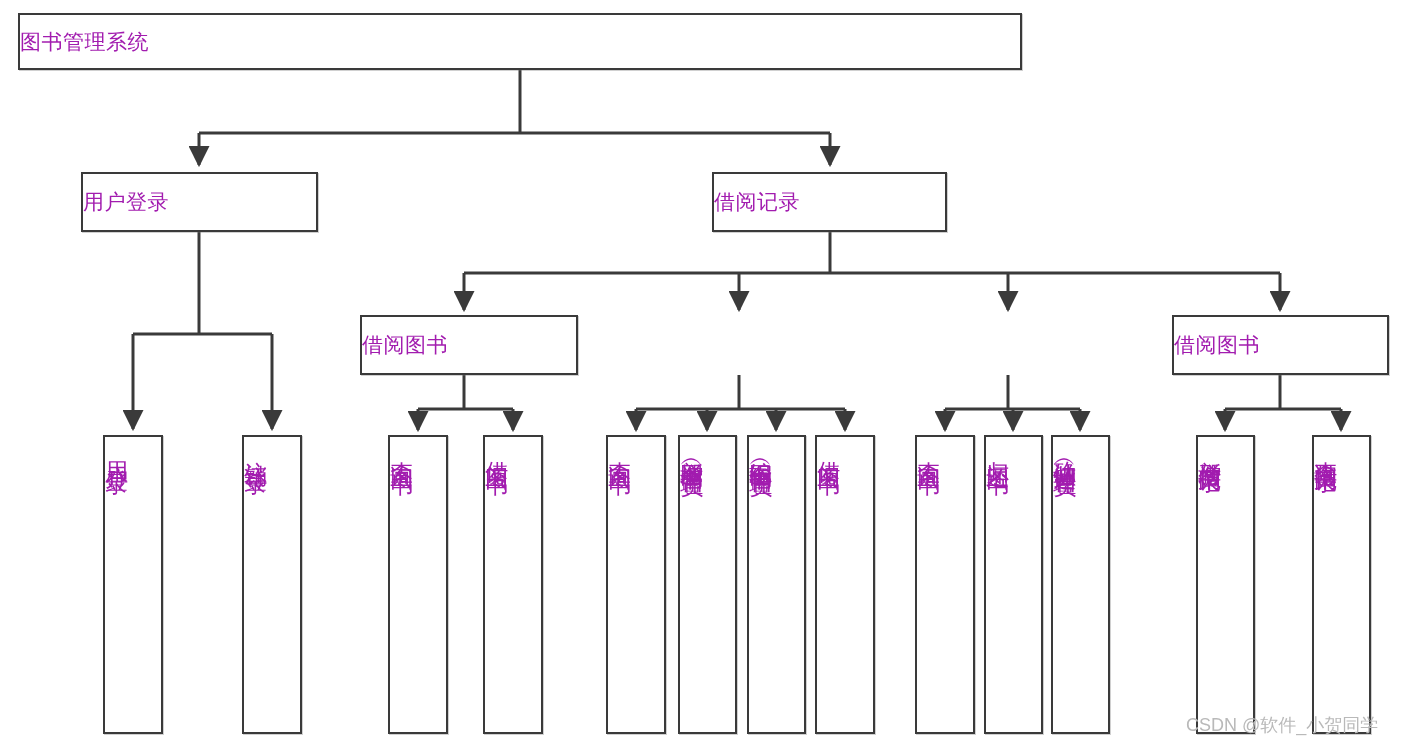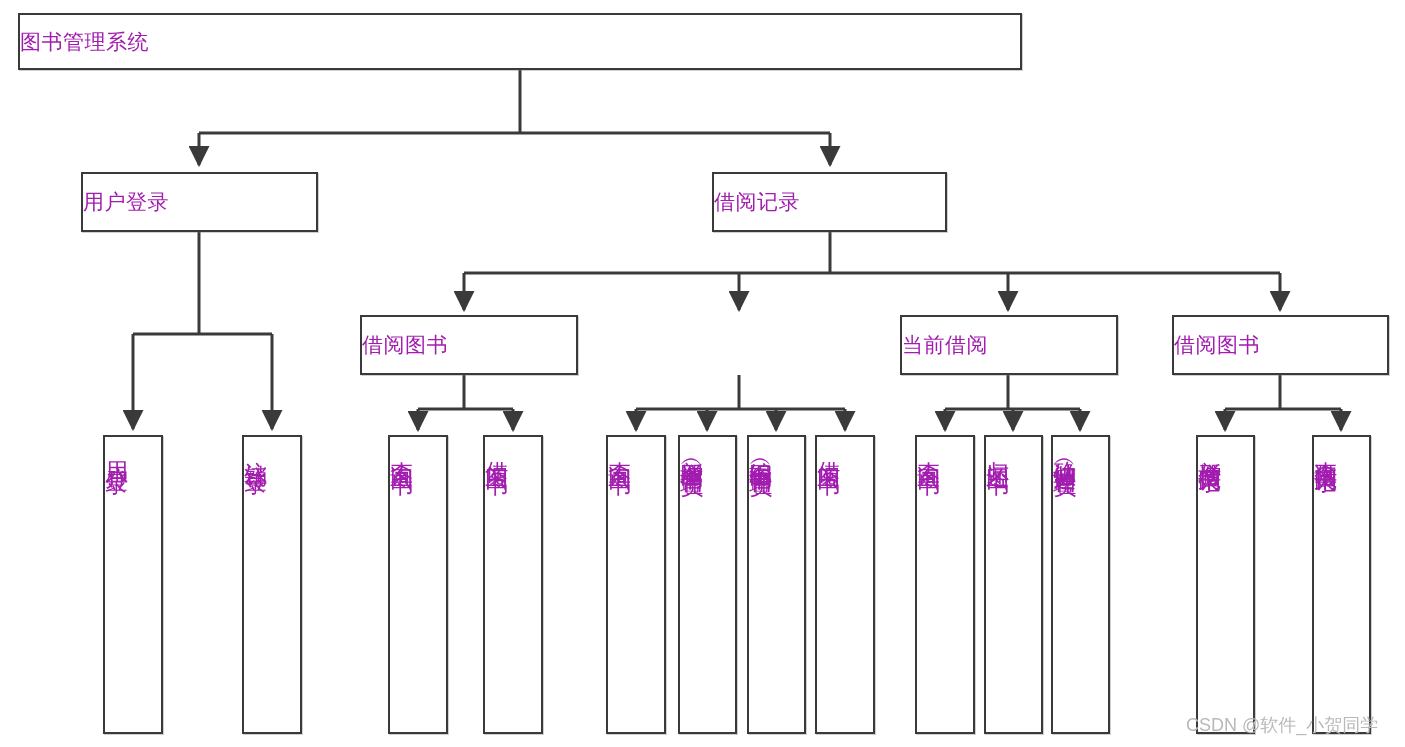--- a/index.html
+++ b/index.html
@@ -137,23 +137,20 @@
   <div class="node h" style="left:81px; top:172px; width:237px; height:60px;">
     <span class="label">用户登录</span>
   </div>
   <div class="node h" style="left:712px; top:172px; width:235px; height:60px;">
     <span class="label">借阅记录</span>
   </div>
 
   <div class="node h" style="left:360px; top:315px; width:218px; height:60px;">
     <span class="label">借阅图书</span>
   </div>
-  <div class="node h" style="left:900px; top:315px; width:218px; height:60px;">
-    <span class="label">当前借阅</span>
-  </div>
   <div class="node h" style="left:1172px; top:315px; width:217px; height:60px;">
     <span class="label">借阅图书</span>
   </div>
 
   <div class="node v" style="left:103px; top:435px; width:60px; height:299px;">
     <span class="label">用户登录</span>
   </div>
   <div class="node v" style="left:242px; top:435px; width:60px; height:299px;">
     <span class="label">注销登录</span>
   </div>

